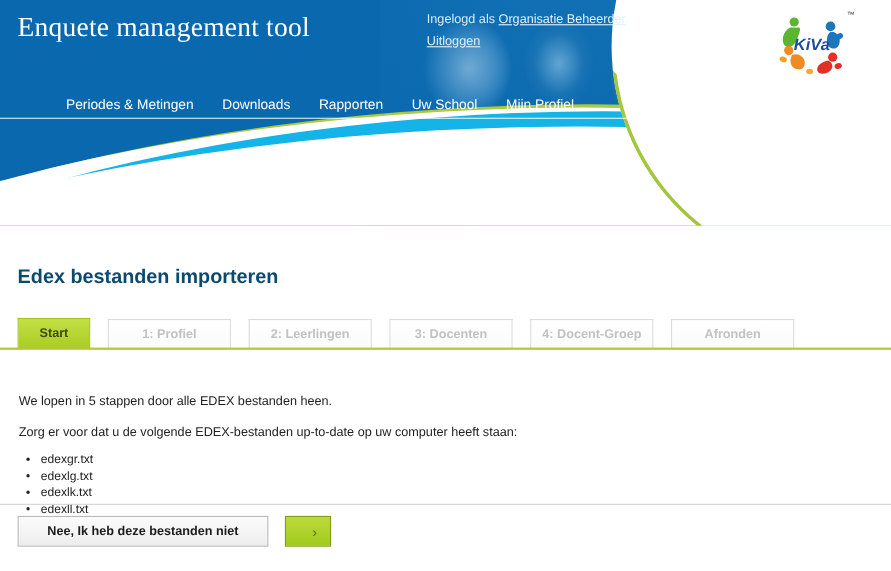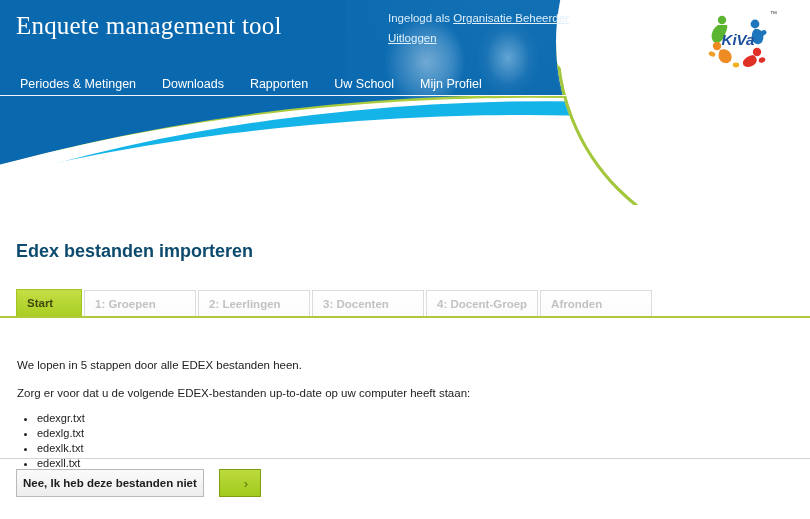--- a/index.html
+++ b/index.html
@@ -145,24 +145,25 @@
     position: absolute;
     right: 1px; top: 0px;
     font-size: 7px;
     color: #3b3b3b;
     font-family: "Liberation Sans", sans-serif;
   }
 
   
   .nav {
     position: absolute;
-    left: 0; top: 74px;
+    left: 0; top: 86px;
     width: 785px; height: 22px;
     z-index: 22;
     border-bottom: 1px solid rgba(255,255,255,.95);
+    padding-left: 40px;
   }
   .nav ul { list-style: none; display: flex; }
   .nav li { margin-right: 26px; }
   .nav li:first-child { margin-left: 20px; }
   .nav a {
     color: #ffffff;
     text-decoration: none;
     font-size: 12.5px;
     line-height: 18px;
     white-space: nowrap;
@@ -192,26 +193,26 @@
     width: 778px;
     height: 28px;
     display: flex;
     align-items: flex-end;
   }
   .step {
     height: 27px;
     line-height: 26px;
     font-size: 11.5px;
     font-weight: bold;
-    text-align: left;
+    text-align: center;
     border: 1px solid #dcdcdc;
     border-bottom: none;
     background: linear-gradient(180deg,#ffffff 0%, #fbfbfb 100%);
     color: #c2c2c2;
-    margin-right: 2px;
+    margin-right: 16px;
     padding: 0 10px;
     white-space: nowrap;
     min-width: 112px;
   }
   .step.active {
     background: linear-gradient(180deg,#c3de46 0%, #a9cd22 100%);
     border-color: #a3c520;
     color: #3f4a0c;
     min-width: 66px;
     height: 28px;
@@ -250,21 +251,21 @@
   }
   .btn {
     font-size: 11.5px;
     font-weight: bold;
     font-family: "Liberation Sans", sans-serif;
     cursor: pointer;
     white-space: nowrap;
   }
   .btn-grey {
     height: 28px;
-    padding: 0 6px;
+    padding: 0 26px;
     background: linear-gradient(180deg,#fbfbfb 0%, #ededed 100%);
     border: 1px solid #b9b9b9;
     color: #1c1c1c;
   }
   .btn-green {
     height: 28px;
     margin-left: 15px;
     padding: 0 12px 0 14px;
     background: linear-gradient(180deg,#bcd93d 0%, #a2cb1d 100%);
     border: 1px solid #7f9e14;
@@ -351,21 +352,21 @@
       <li><a href="#">Mijn Profiel</a></li>
     </ul>
   </div>
 
   <div class="content">
 
     <h1 class="page-title">Edex bestanden importeren</h1>
 
     <div class="steps">
       <div class="step active">Start</div>
-      <div class="step">1: Groepen</div>
+      <div class="step">1: Profiel</div>
       <div class="step">2: Leerlingen</div>
       <div class="step">3: Docenten</div>
       <div class="step">4: Docent-Groep</div>
       <div class="step">Afronden</div>
     </div>
     <div class="steps-underline"></div>
 
     <div class="body-text">
       <p>We lopen in 5 stappen door alle EDEX bestanden heen.</p>
       <p>Zorg er voor dat u de volgende EDEX-bestanden up-to-date op uw computer heeft staan:</p>

